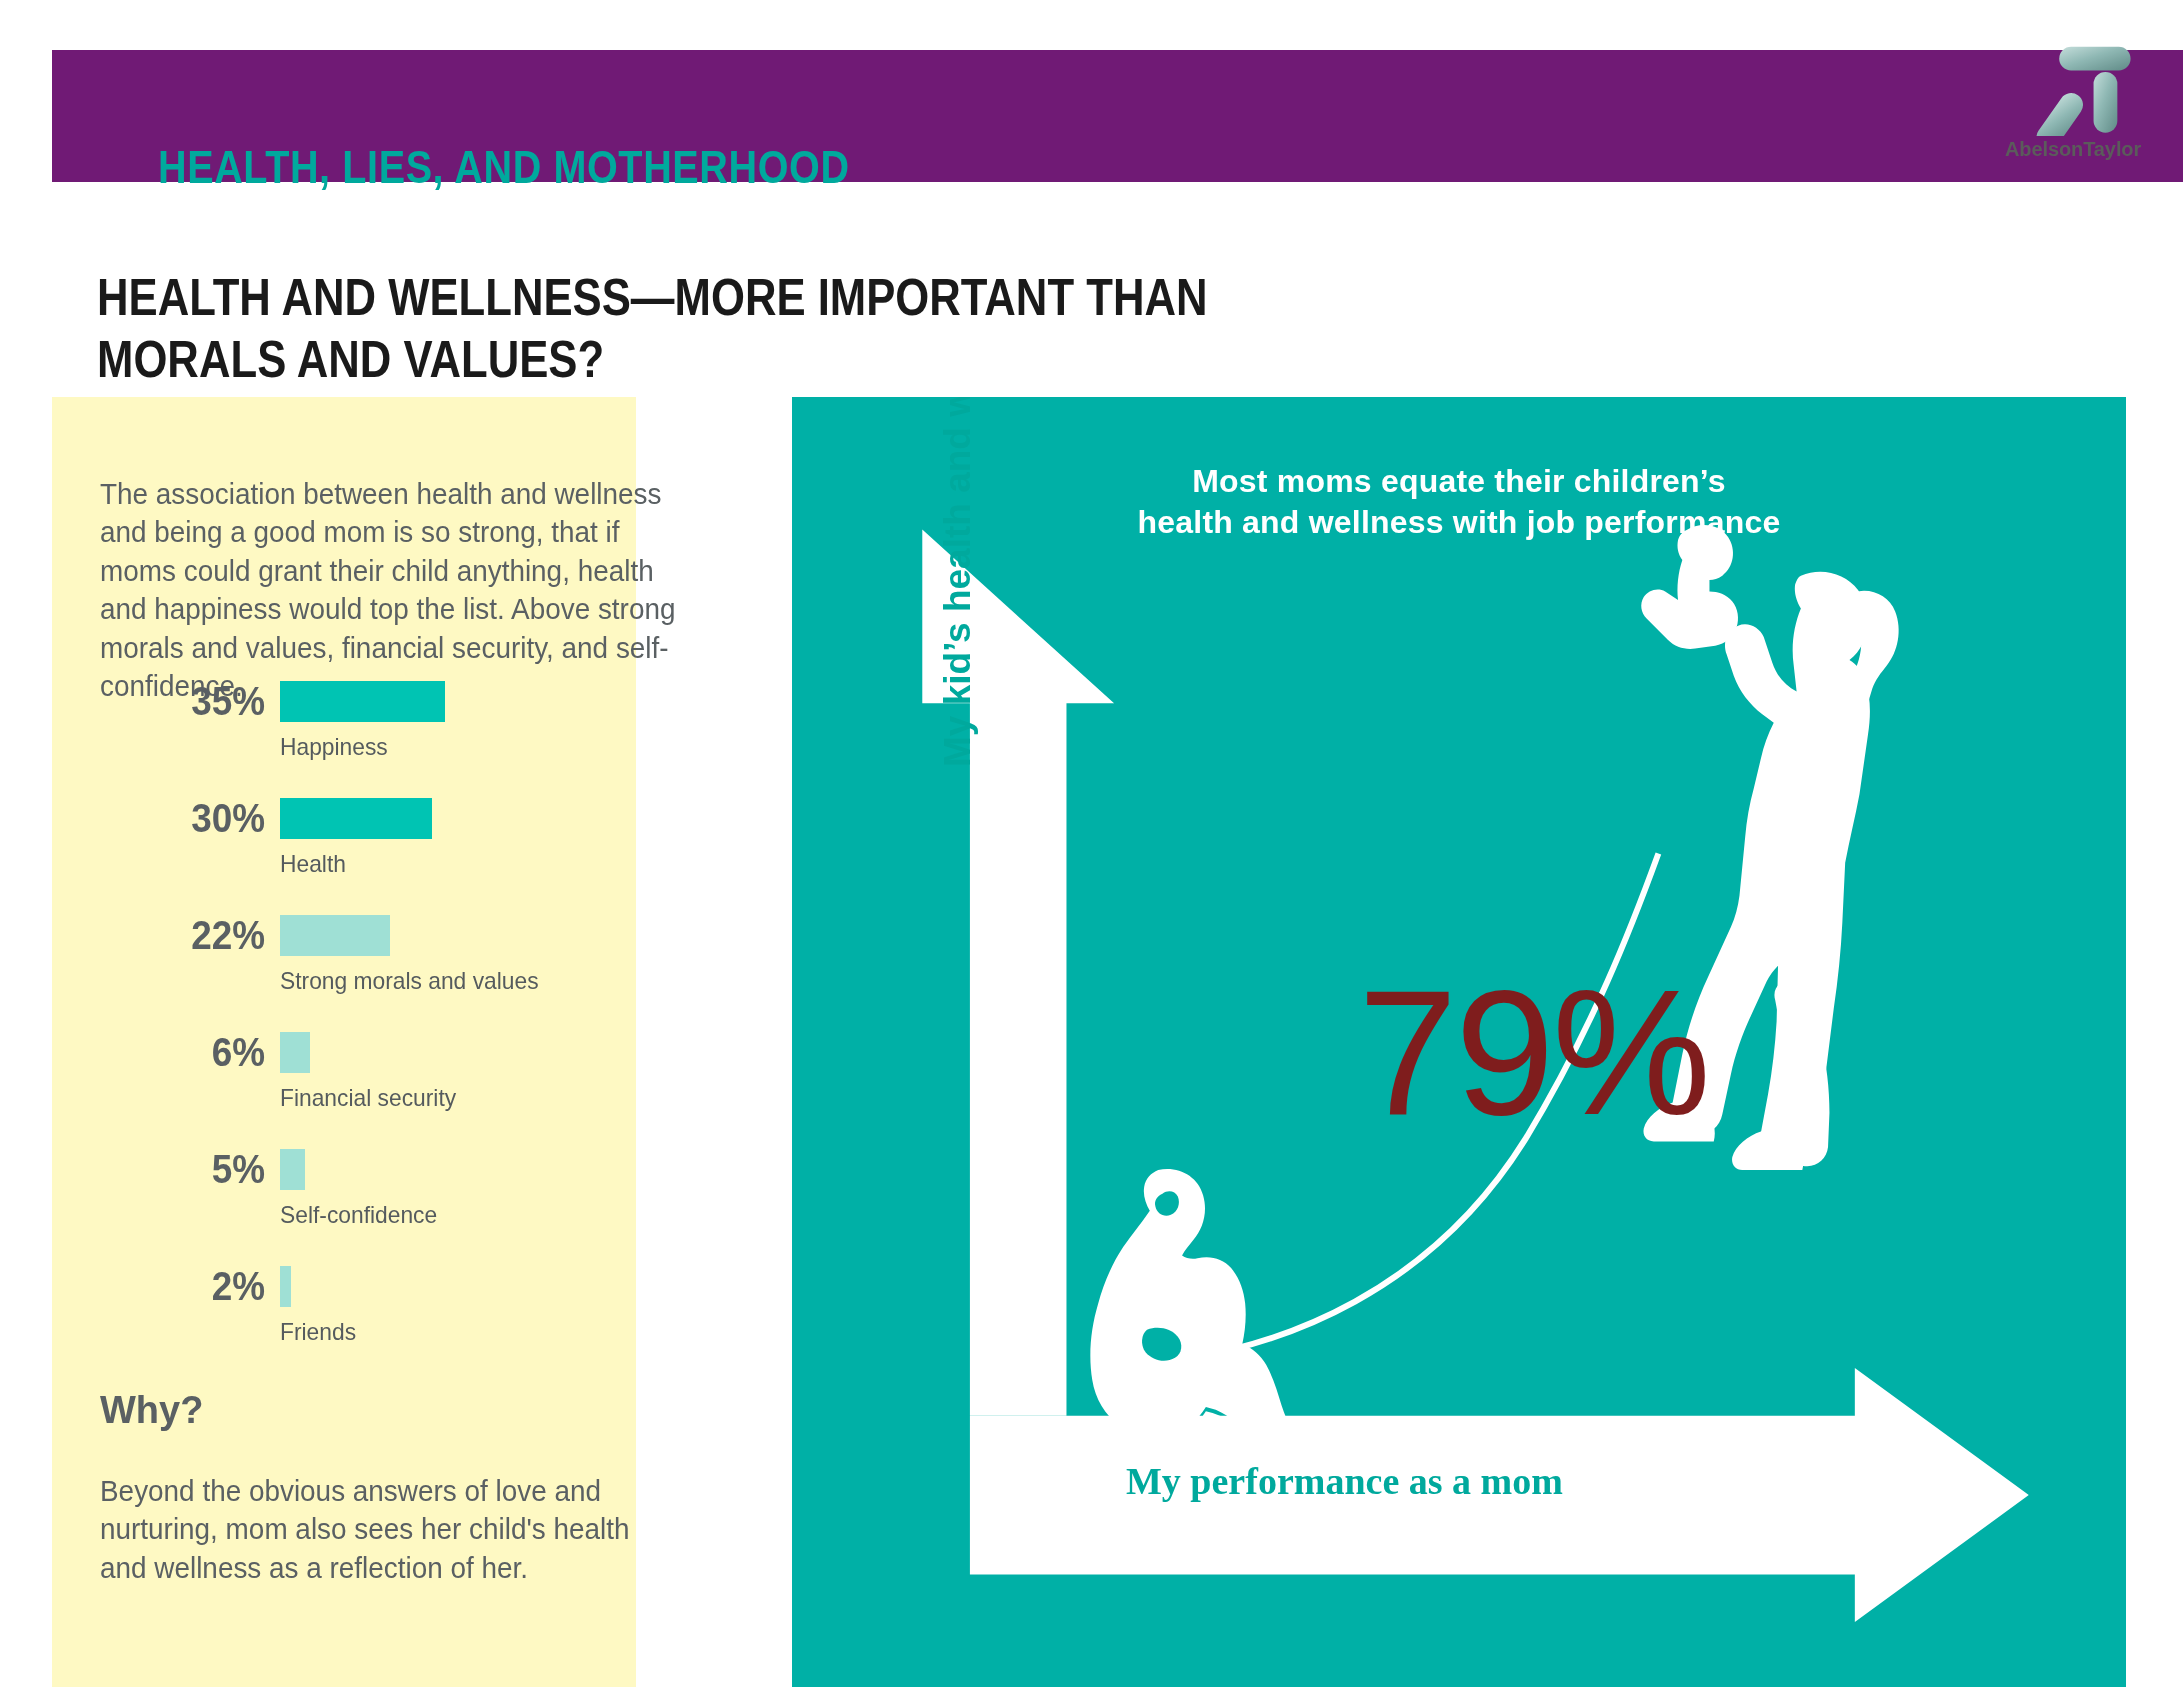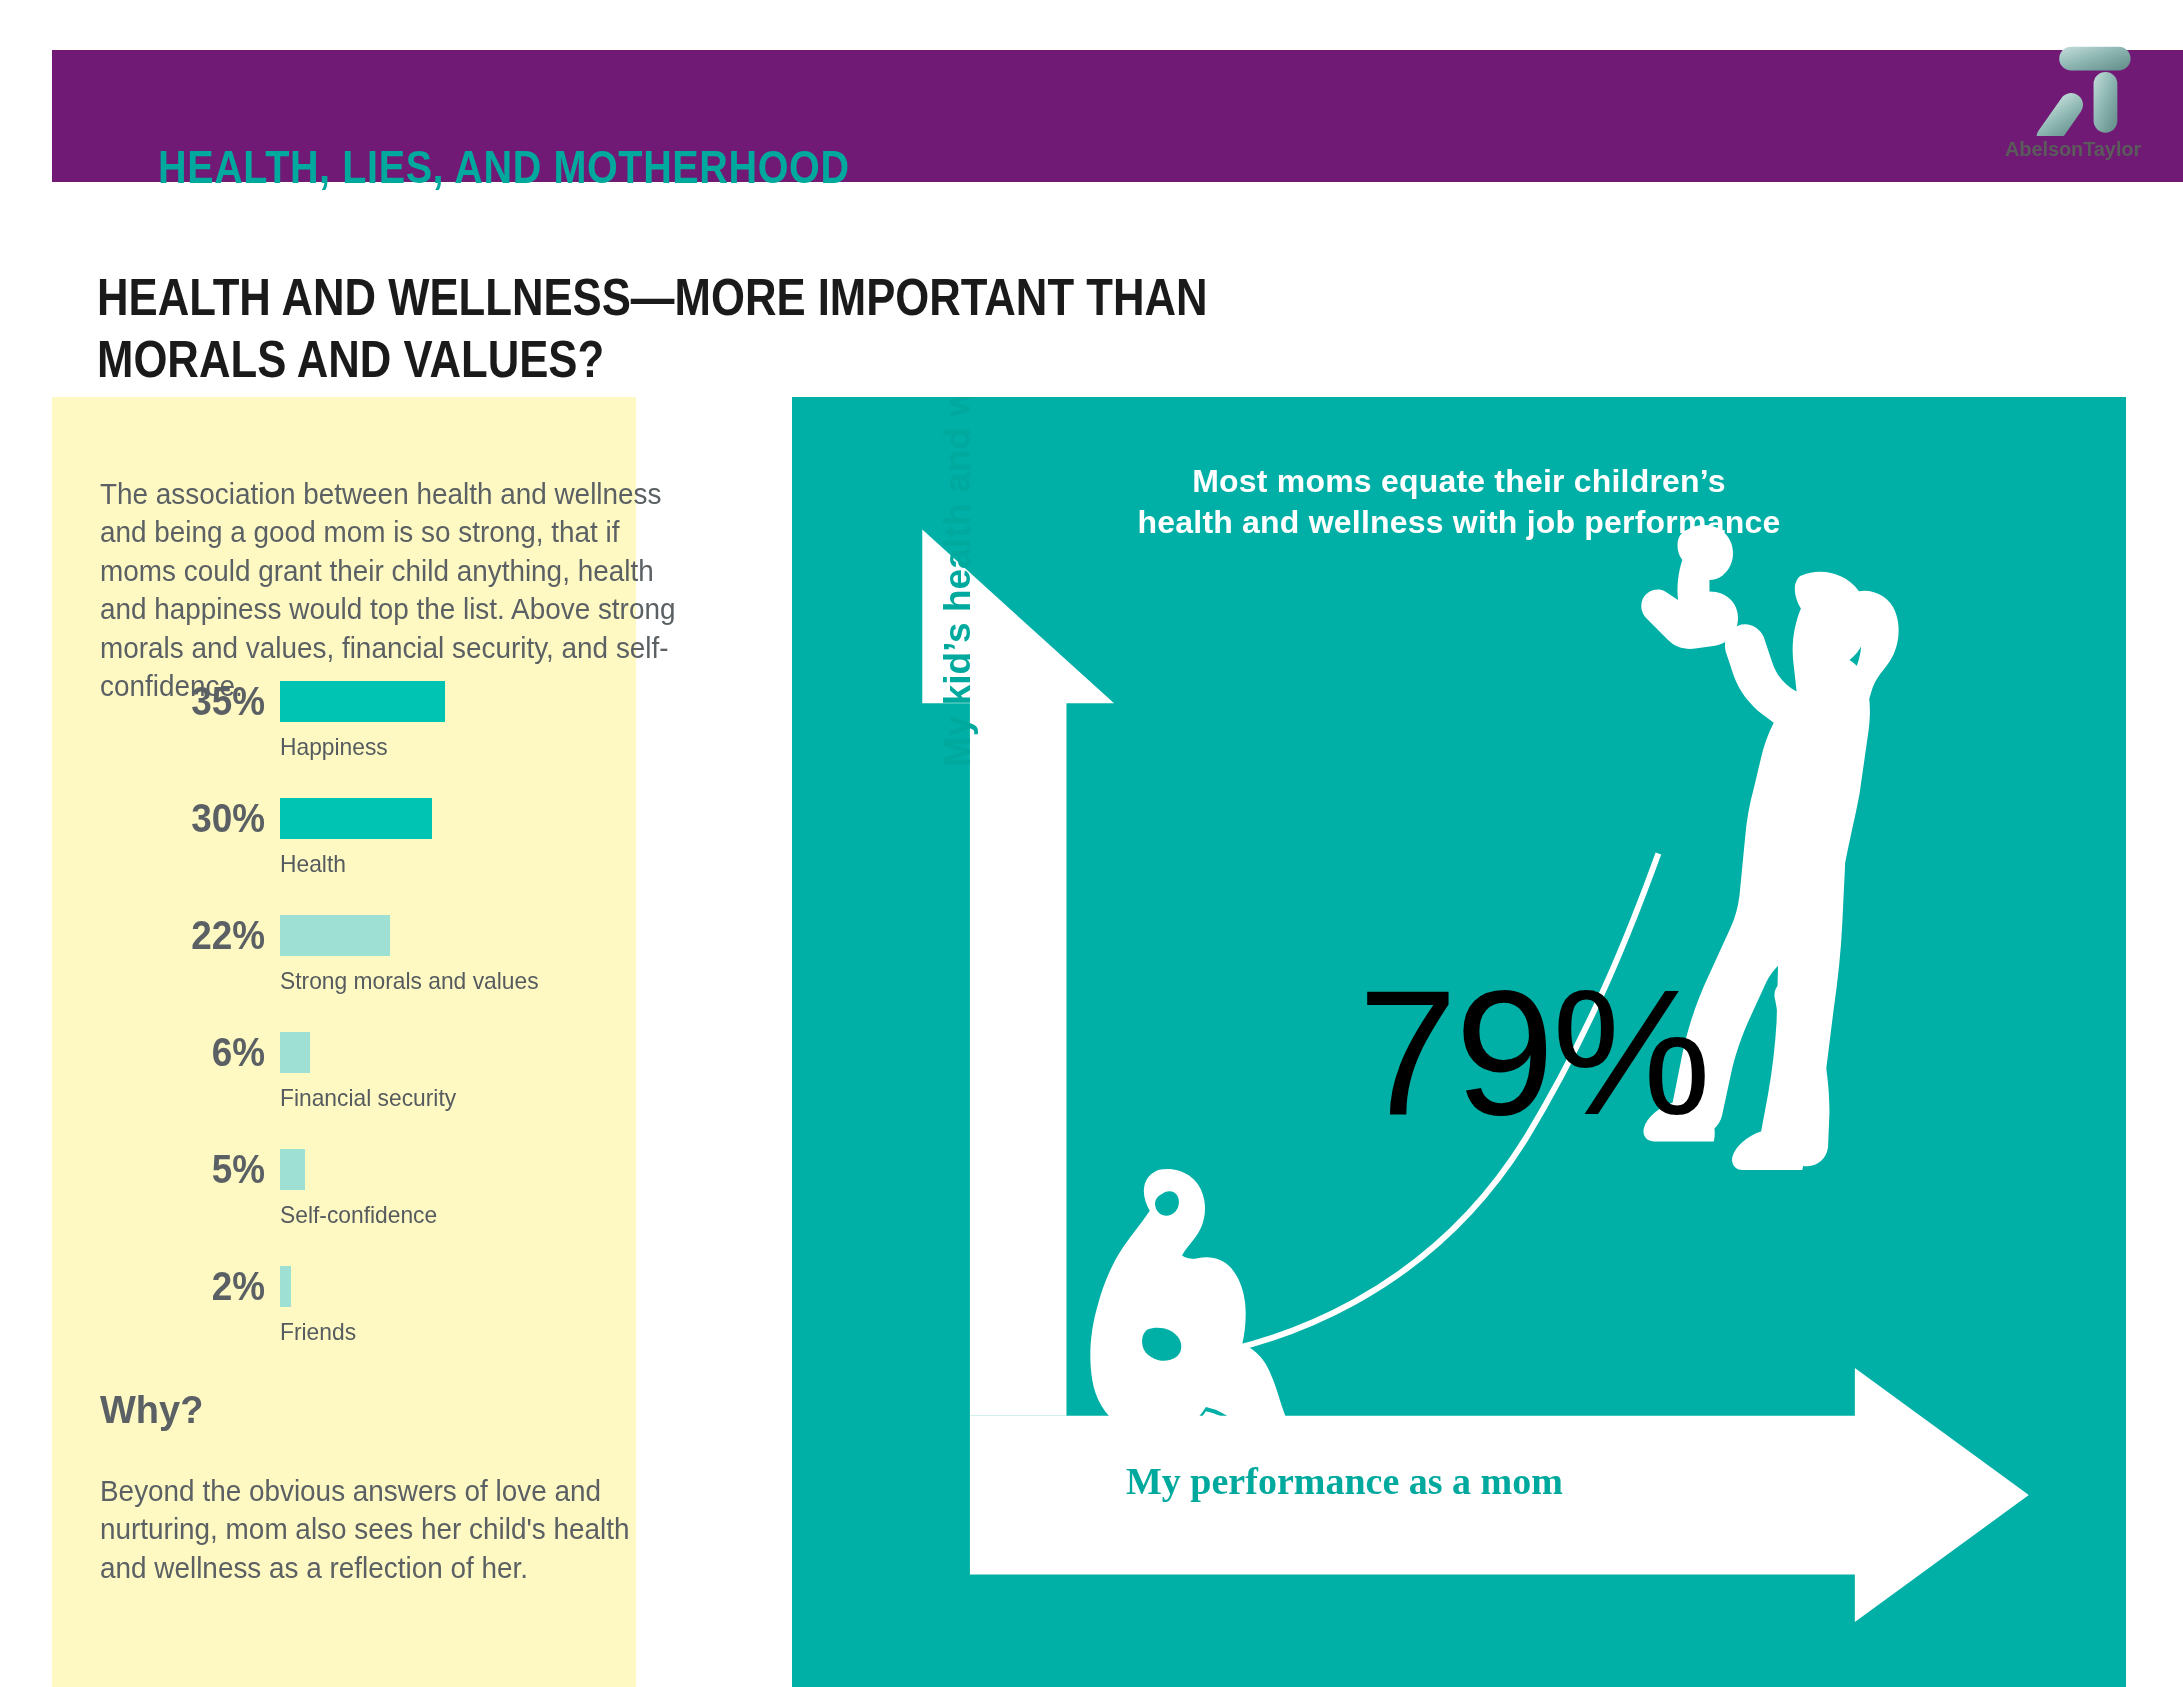--- a/index.html
+++ b/index.html
@@ -72,21 +72,21 @@
   #y-axis-label{position:absolute;left:145px;top:370px;width:463px;
        font-family:"Liberation Sans Narrow","Liberation Sans",sans-serif;
        font-size:37px;font-weight:700;color:#00a99d;white-space:nowrap;
        transform:rotate(-90deg);transform-origin:left top;text-align:left;}
   #x-axis-label{position:absolute;left:334px;top:1062px;
        font-family:Liberation Serif, serif;
        font-size:38px;font-weight:700;color:#00a99d;white-space:nowrap;}
 
   #big-stat{position:absolute;left:566px;top:566px;
        font-family:"Liberation Sans Narrow","Liberation Sans",sans-serif;
-       font-size:179px;font-weight:300;line-height:1;color:#000000;
+       font-size:179px;font-weight:300;line-height:1;color:#7f1d1d;
        letter-spacing:-2.6px;}
 </style>
 </head>
 <body>
 
 <div id="header-bar">
   <div id="header-title">HEALTH, LIES, AND MOTHERHOOD</div>
 </div>
 
 <div id="logo">

